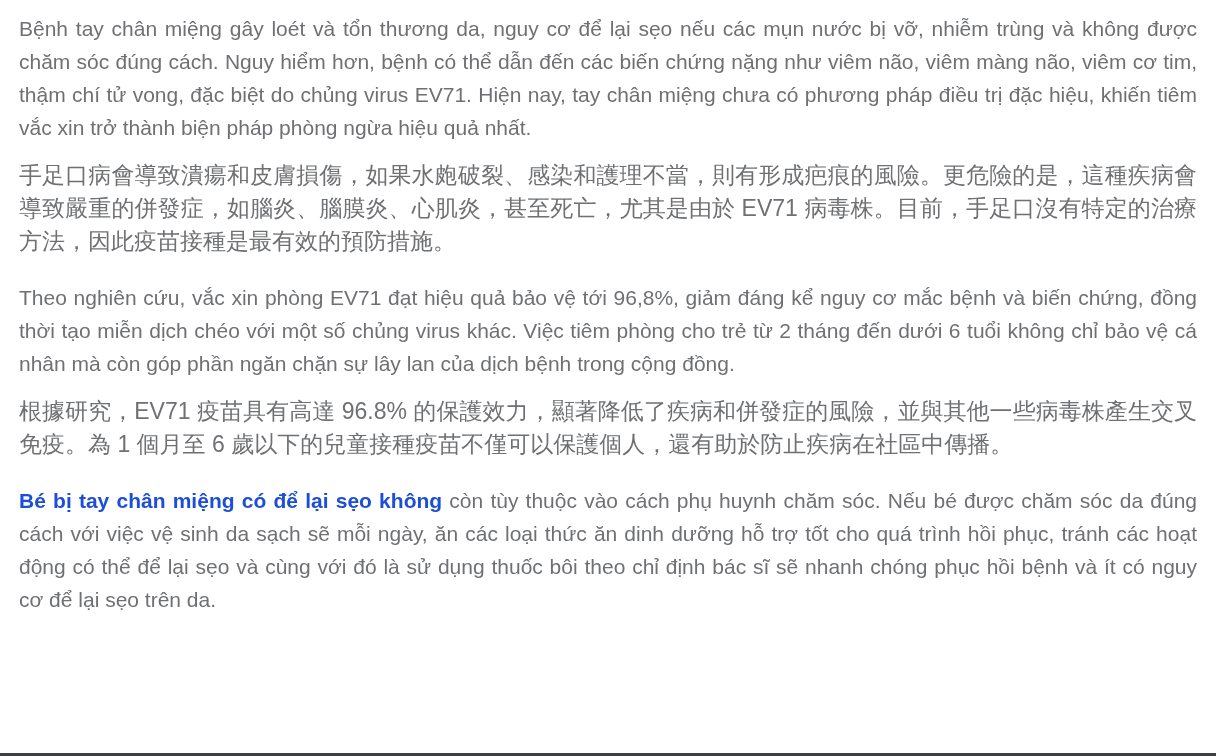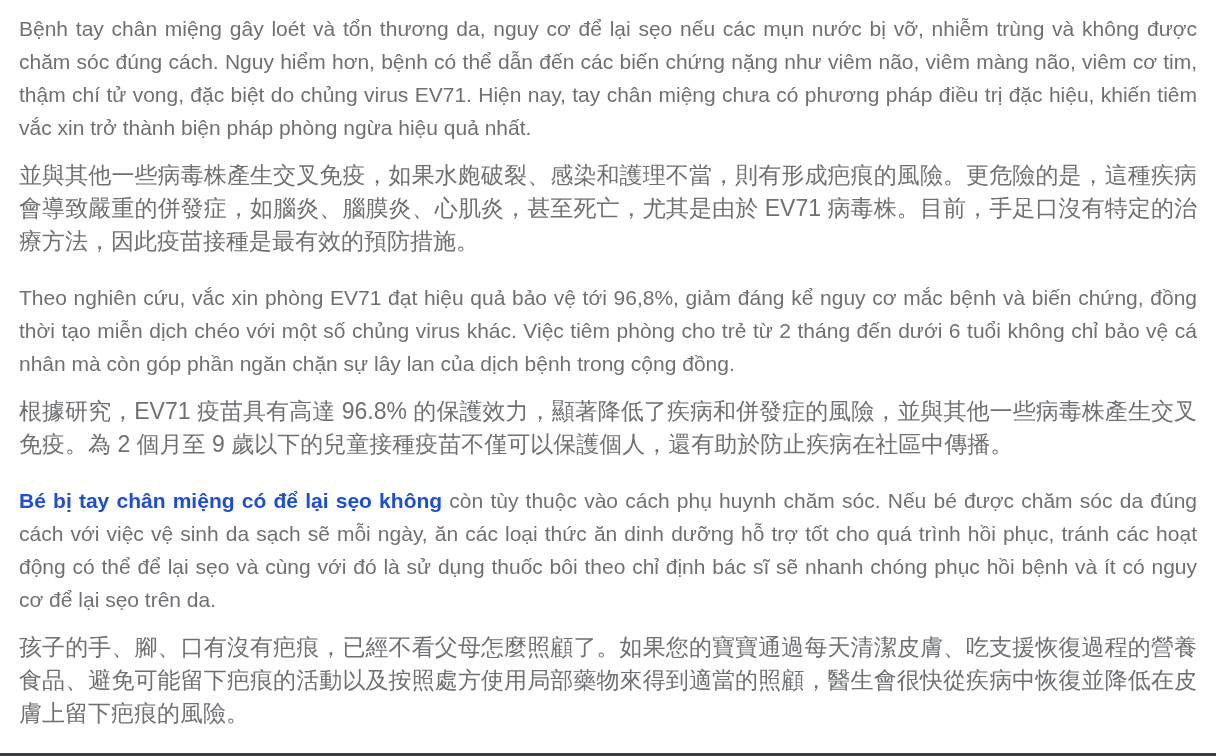--- a/index.html
+++ b/index.html
@@ -43,25 +43,24 @@
     font-weight: 700;
   }
 </style>
 </head>
 <body>
 
 <div class="page">
 
   <p class="para vi" lang="vi">Bệnh tay chân miệng gây loét và tổn thương da, nguy cơ để lại sẹo nếu các mụn nước bị vỡ, nhiễm trùng và không được chăm sóc đúng cách. Nguy hiểm hơn, bệnh có thể dẫn đến các biến chứng nặng như viêm não, viêm màng não, viêm cơ tim, thậm chí tử vong, đặc biệt do chủng virus EV71. Hiện nay, tay chân miệng chưa có phương pháp điều trị đặc hiệu, khiến tiêm vắc xin trở thành biện pháp phòng ngừa hiệu quả nhất.</p>
 
-  <p class="para zh" lang="zh-Hant">並與其他一些病毒株產生交叉免疫，如果水皰破裂、感染和護理不當，則有形成疤痕的風險。更危險的是，這種疾病會導致嚴重的併發症，如腦炎、腦膜炎、心肌炎，甚至死亡，尤其是由於 EV71 病毒株。目前，手足口沒有特定的治療方法，因此疫苗接種是最有效的預防措施。</p>
+  <p class="para zh" lang="zh-Hant">手足口病會導致潰瘍和皮膚損傷，如果水皰破裂、感染和護理不當，則有形成疤痕的風險。更危險的是，這種疾病會導致嚴重的併發症，如腦炎、腦膜炎、心肌炎，甚至死亡，尤其是由於 EV71 病毒株。目前，手足口沒有特定的治療方法，因此疫苗接種是最有效的預防措施。</p>
 
   <p class="para vi section-gap" lang="vi">Theo nghiên cứu, vắc xin phòng EV71 đạt hiệu quả bảo vệ tới 96,8%, giảm đáng kể nguy cơ mắc bệnh và biến chứng, đồng thời tạo miễn dịch chéo với một số chủng virus khác. Việc tiêm phòng cho trẻ từ 2 tháng đến dưới 6 tuổi không chỉ bảo vệ cá nhân mà còn góp phần ngăn chặn sự lây lan của dịch bệnh trong cộng đồng.</p>
 
-  <p class="para zh" lang="zh-Hant">根據研究，EV71 疫苗具有高達 96.8% 的保護效力，顯著降低了疾病和併發症的風險，並與其他一些病毒株產生交叉免疫。為 2 個月至 9 歲以下的兒童接種疫苗不僅可以保護個人，還有助於防止疾病在社區中傳播。</p>
+  <p class="para zh" lang="zh-Hant">根據研究，EV71 疫苗具有高達 96.8% 的保護效力，顯著降低了疾病和併發症的風險，並與其他一些病毒株產生交叉免疫。為 1 個月至 6 歲以下的兒童接種疫苗不僅可以保護個人，還有助於防止疾病在社區中傳播。</p>
 
   <p class="para vi section-gap" lang="vi">
     <strong>Bé bị tay chân miệng có để lại sẹo không</strong><span> còn tùy thuộc vào cách phụ huynh chăm sóc. Nếu bé được chăm sóc da đúng cách với việc vệ sinh da sạch sẽ mỗi ngày, ăn các loại thức ăn dinh dưỡng hỗ trợ tốt cho quá trình hồi phục, tránh các hoạt động có thể để lại sẹo và cùng với đó là sử dụng thuốc bôi theo chỉ định bác sĩ sẽ nhanh chóng phục hồi bệnh và ít có nguy cơ để lại sẹo trên da.</span>
   </p>
 
-  <p class="para zh" lang="zh-Hant">孩子的手、腳、口有沒有疤痕，已經不看父母怎麼照顧了。如果您的寶寶通過每天清潔皮膚、吃支援恢復過程的營養食品、避免可能留下疤痕的活動以及按照處方使用局部藥物來得到適當的照顧，醫生會很快從疾病中恢復並降低在皮膚上留下疤痕的風險。</p>
 
 </div>
 
 </body></html>

